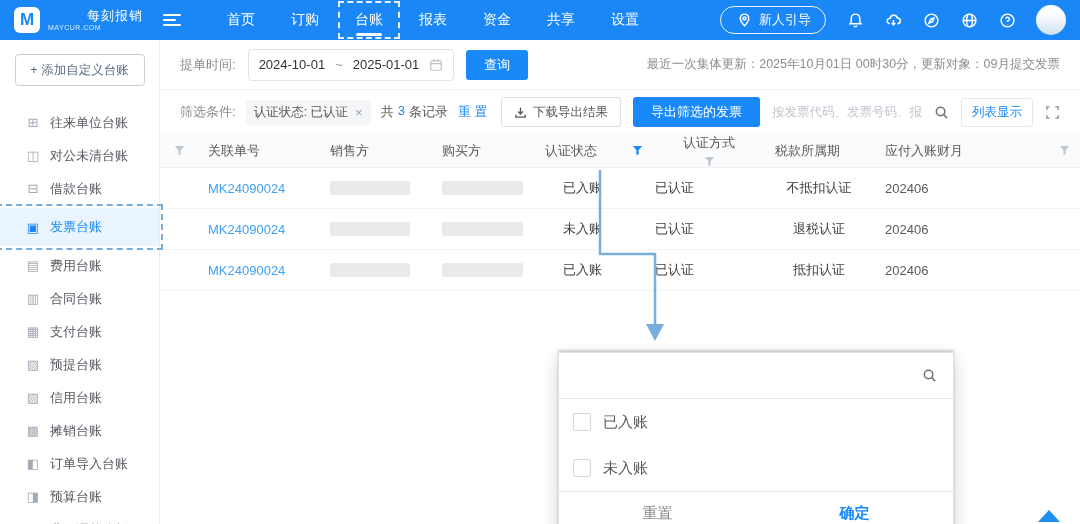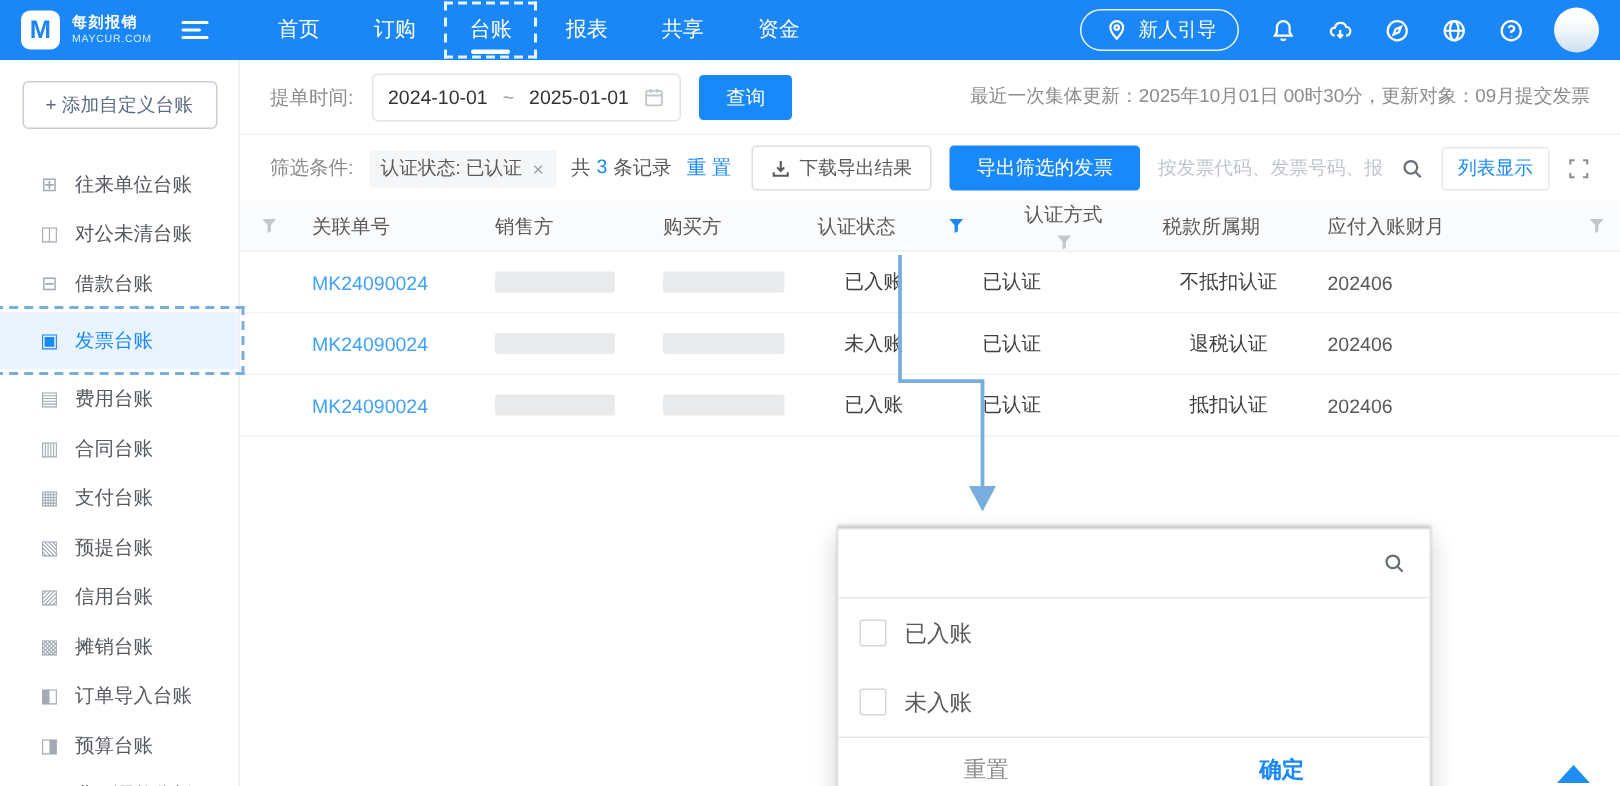--- a/index.html
+++ b/index.html
@@ -4,21 +4,21 @@
 <style>
   * { margin:0; padding:0; box-sizing:border-box; }
   html,body { width:1080px; height:524px; overflow:hidden; background:#fff; }
   body { font-family:"Liberation Sans","DejaVu Sans",sans-serif; }
   .screen { position:relative; width:1080px; height:524px; overflow:hidden; background:#fff; }
 
   
   .topbar { position:absolute; top:0; left:0; width:1080px; height:40px; background:#1b87f7; display:flex; align-items:center; padding:0 14px; color:#fff; z-index:10; }
   .logo-mark { width:26px; height:26px; background:#fff; border-radius:6px; color:#1b87f7; font-weight:bold; font-size:17px; display:flex; align-items:center; justify-content:center; margin-right:8px; }
   .brand-text { line-height:1; margin-right:16px; }
-  .brand-name { font-size:10px; font-weight:bold; letter-spacing:1px; }
+  .brand-name { font-size:13px; font-weight:normal; letter-spacing:1px;margin-left:39px; }
   .brand-domain { font-size:7px; opacity:.85; letter-spacing:.5px; margin-top:2px; }
   .hamburger { width:18px; display:flex; flex-direction:column; gap:3px; margin:0 14px 0 4px; cursor:pointer; }
   .hamburger i { display:block; height:2px; background:#fff; border-radius:1px; }
   .hamburger i:nth-child(2){ width:13px; }
   .topnav { display:flex; align-items:flex-start; margin-left:14px; }
   .nav-item { padding:0 18px; height:40px; display:flex; align-items:center; font-size:14px; cursor:pointer; position:relative; white-space:nowrap; }
   .nav-item.active { outline:2px dashed rgba(255,255,255,.9); outline-offset:-3px; }
   .nav-item.active::after { content:""; position:absolute; left:50%; transform:translateX(-50%); bottom:4px; width:26px; height:3px; background:#fff; border-radius:2px; }
   .topbar-right { margin-left:auto; display:flex; align-items:center; gap:20px; }
   .guide-pill { display:flex; align-items:center; gap:6px; border:1px solid rgba(255,255,255,.9); border-radius:15px; height:28px; padding:0 14px; font-size:13px; cursor:pointer; }
@@ -109,22 +109,23 @@
     <div class="hamburger">
         <i></i>
         <i></i>
         <i></i>
       </div>
     <div class="topnav">
       <div class="nav-item">首页</div>
       <div class="nav-item">订购</div>
       <div class="nav-item active">台账</div>
       <div class="nav-item">报表</div>
+      <div class="nav-item">资金</div>
       <div class="nav-item">共享</div>
-      <div class="nav-item">资金</div>
+      <div class="nav-item">设置</div>
     </div>
     <div class="topbar-right">
       <div class="guide-pill">
         <span class="tb-icon">
           <svg viewBox="0 0 16 16">
               <path d="M8 2a4 4 0 0 1 4 4c0 2.8-4 7-4 7S4 8.8 4 6a4 4 0 0 1 4-4z"></path>
               <circle cx="8" cy="6" r="1.4"></circle>
             </svg>
         </span>
         <span>新人引导</span>

